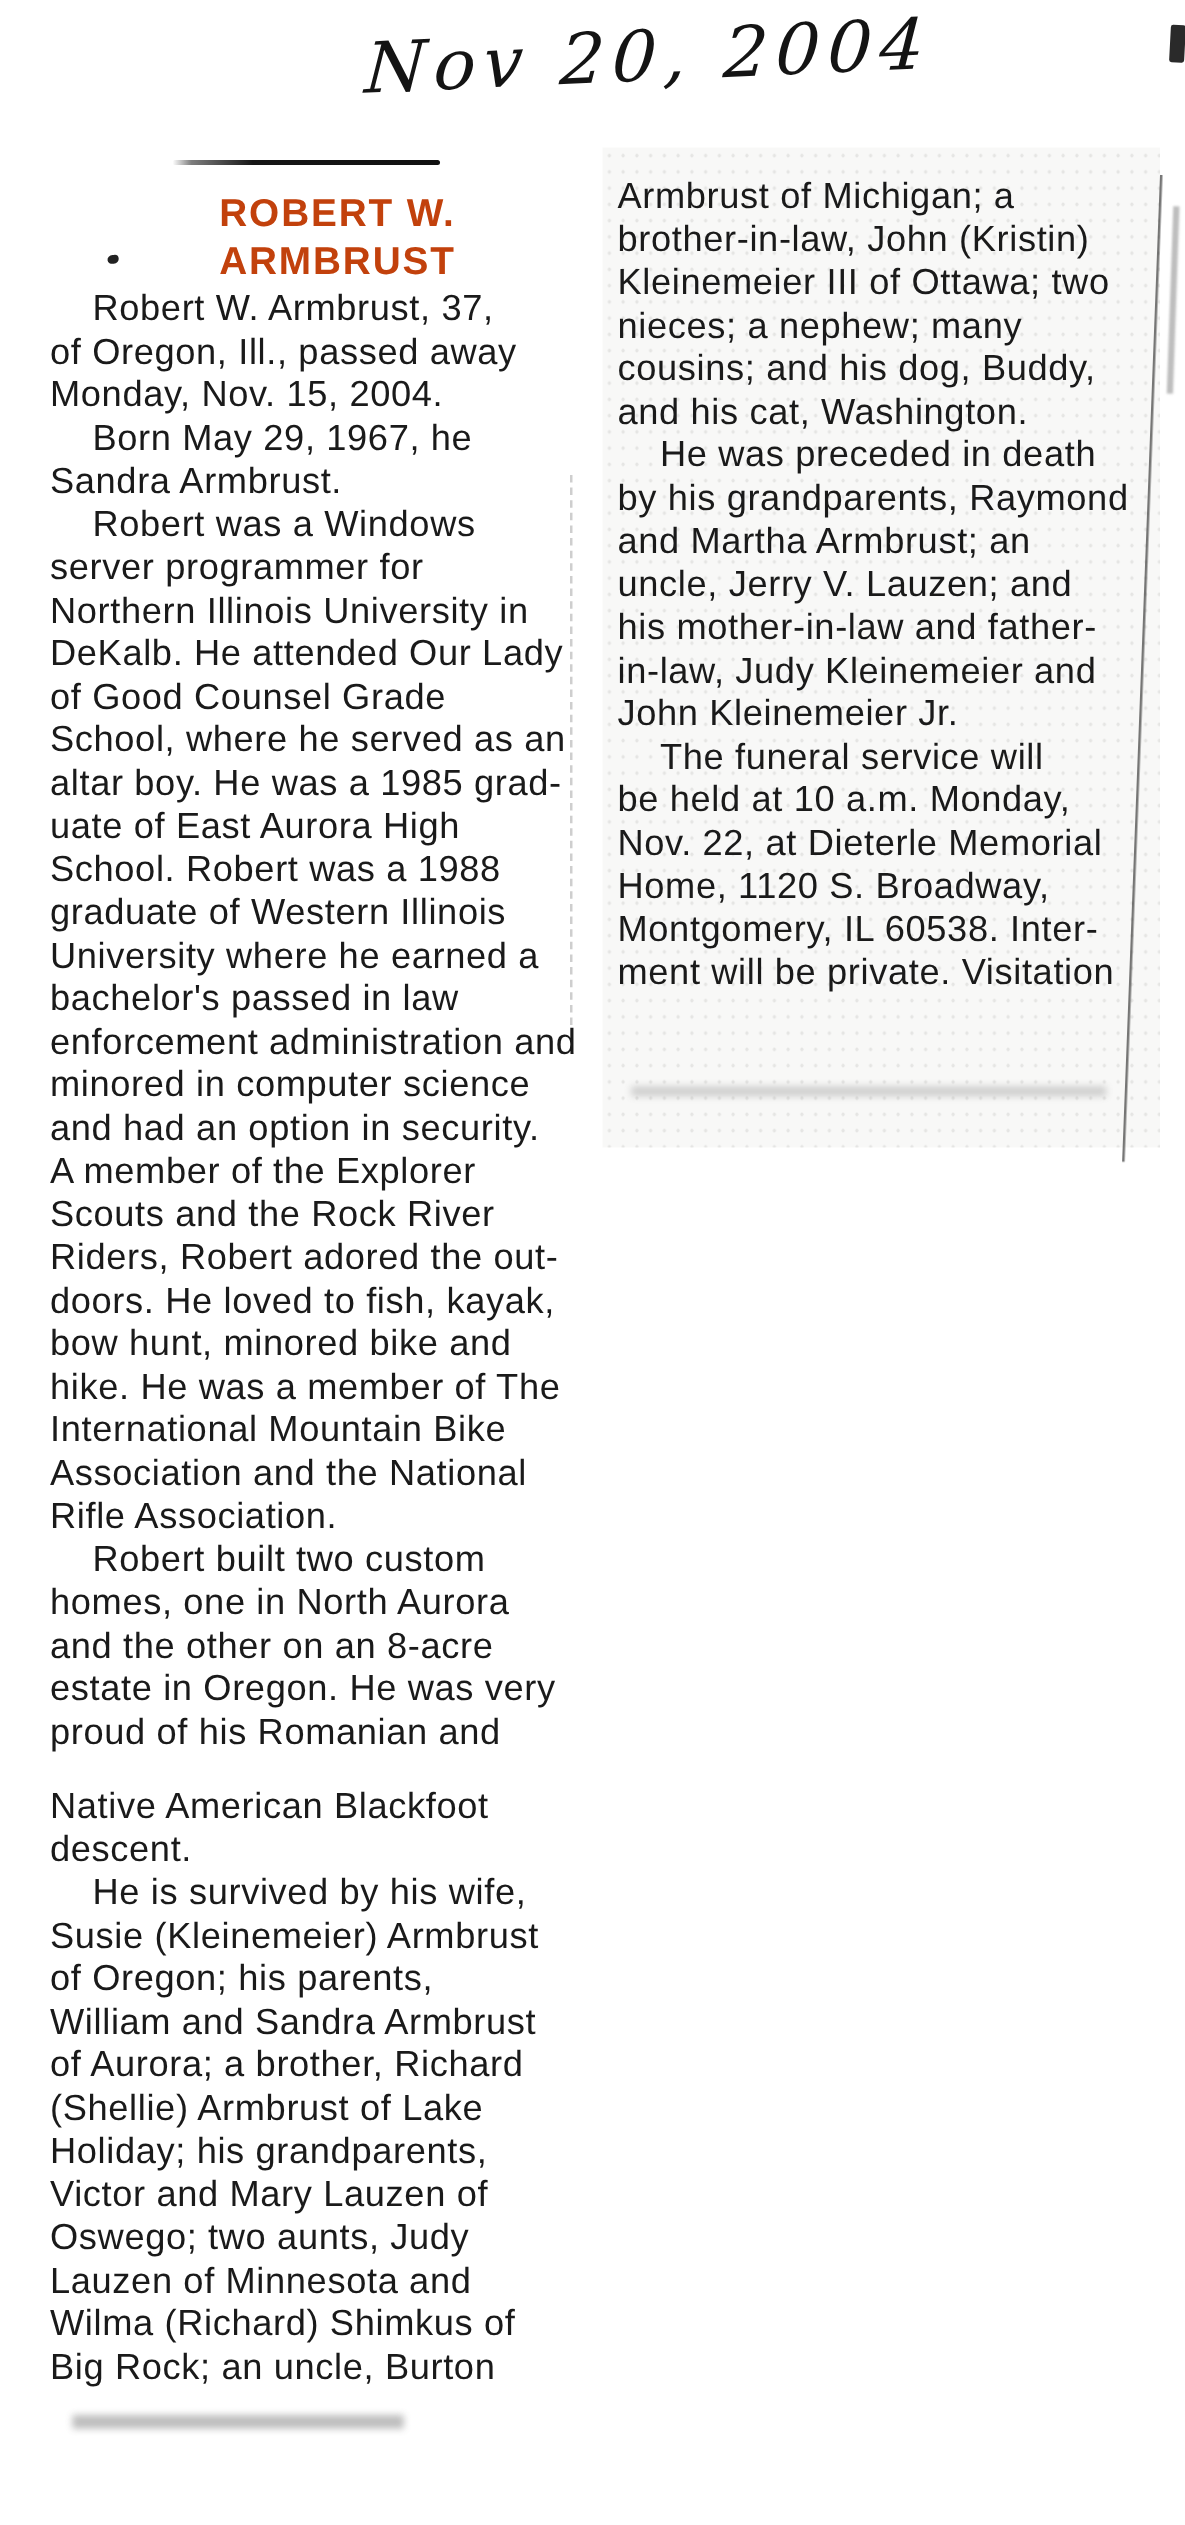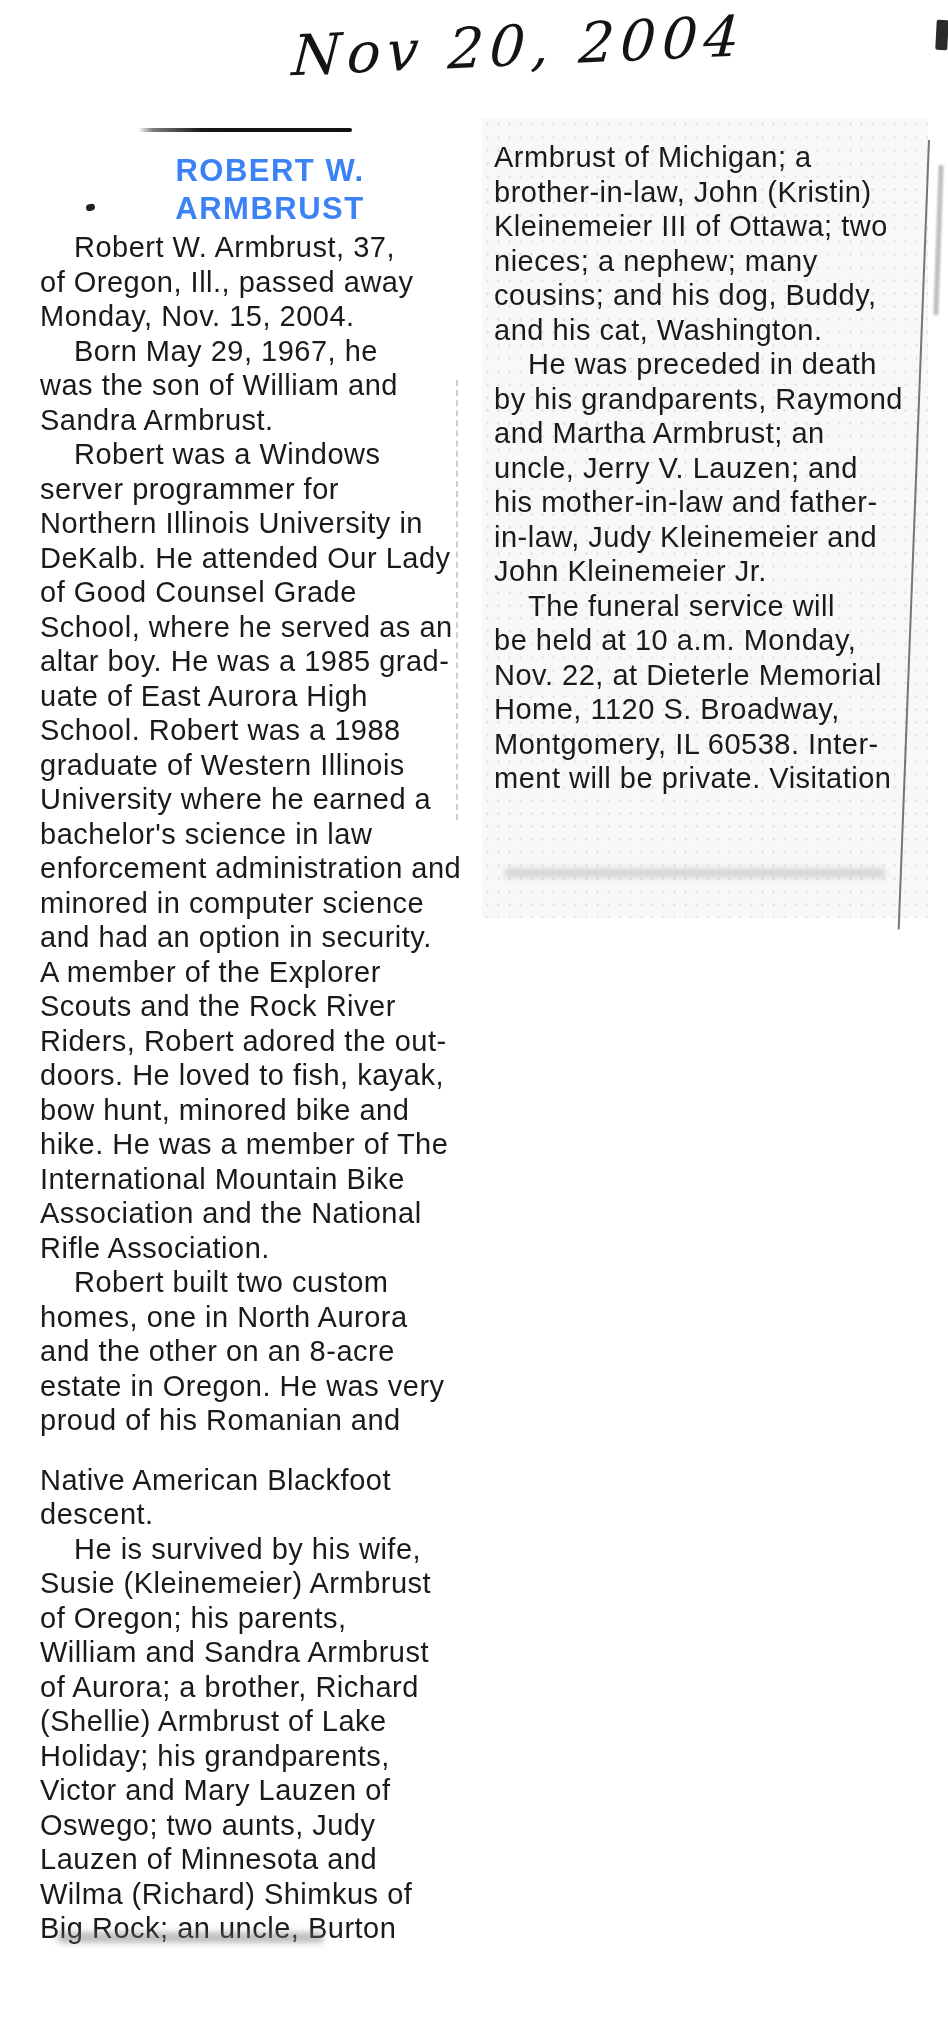--- a/index.html
+++ b/index.html
@@ -70,21 +70,21 @@
   }
   .headline {
     position: relative;
     margin-top: 20px;
     text-align: center;
     transform: translateX(18px);
     font-weight: bold;
     font-size: 31px;
     line-height: 38px;
     letter-spacing: 1.5px;
-    color: #3b82f6;
+    color: #c2410c;
   }
   .bullet {
     position: absolute; left: 28px; top: 52px;
     width: 9px; height: 7px; background: #222; border-radius: 50% 40% 50% 45%;
     transform: rotate(-8deg);
   }
 
   .paras { margin-top: 2px; font-size: 29px; line-height: 34.5px; letter-spacing: 0.5px; }
   .column-2 .paras { margin-top: 0; padding-top: 4px; }
   .para { margin: 0; }
@@ -114,36 +114,35 @@
       <div>ARMBRUST</div>
     </div>
     <div class="paras" id="col1-paras">
         <div class="para">
           <div class="line">Robert W. Armbrust, 37,</div>
           <div class="line">of Oregon, Ill., passed away</div>
           <div class="line">Monday, Nov. 15, 2004.</div>
         </div>
         <div class="para">
           <div class="line">Born May 29, 1967, he</div>
-          <div class="line">was the son of William and</div>
           <div class="line">Sandra Armbrust.</div>
         </div>
         <div class="para">
           <div class="line">Robert was a Windows</div>
           <div class="line">server programmer for</div>
           <div class="line">Northern Illinois University in</div>
           <div class="line">DeKalb. He attended Our Lady</div>
           <div class="line">of Good Counsel Grade</div>
           <div class="line">School, where he served as an</div>
           <div class="line">altar boy. He was a 1985 grad-</div>
           <div class="line">uate of East Aurora High</div>
           <div class="line">School. Robert was a 1988</div>
           <div class="line">graduate of Western Illinois</div>
           <div class="line">University where he earned a</div>
-          <div class="line">bachelor's science in law</div>
+          <div class="line">bachelor's passed in law</div>
           <div class="line">enforcement administration and</div>
           <div class="line">minored in computer science</div>
           <div class="line">and had an option in security.</div>
           <div class="line">A member of the Explorer</div>
           <div class="line">Scouts and the Rock River</div>
           <div class="line">Riders, Robert adored the out-</div>
           <div class="line">doors. He loved to fish, kayak,</div>
           <div class="line">bow hunt, minored bike and</div>
           <div class="line">hike. He was a member of The</div>
           <div class="line">International Mountain Bike</div>

